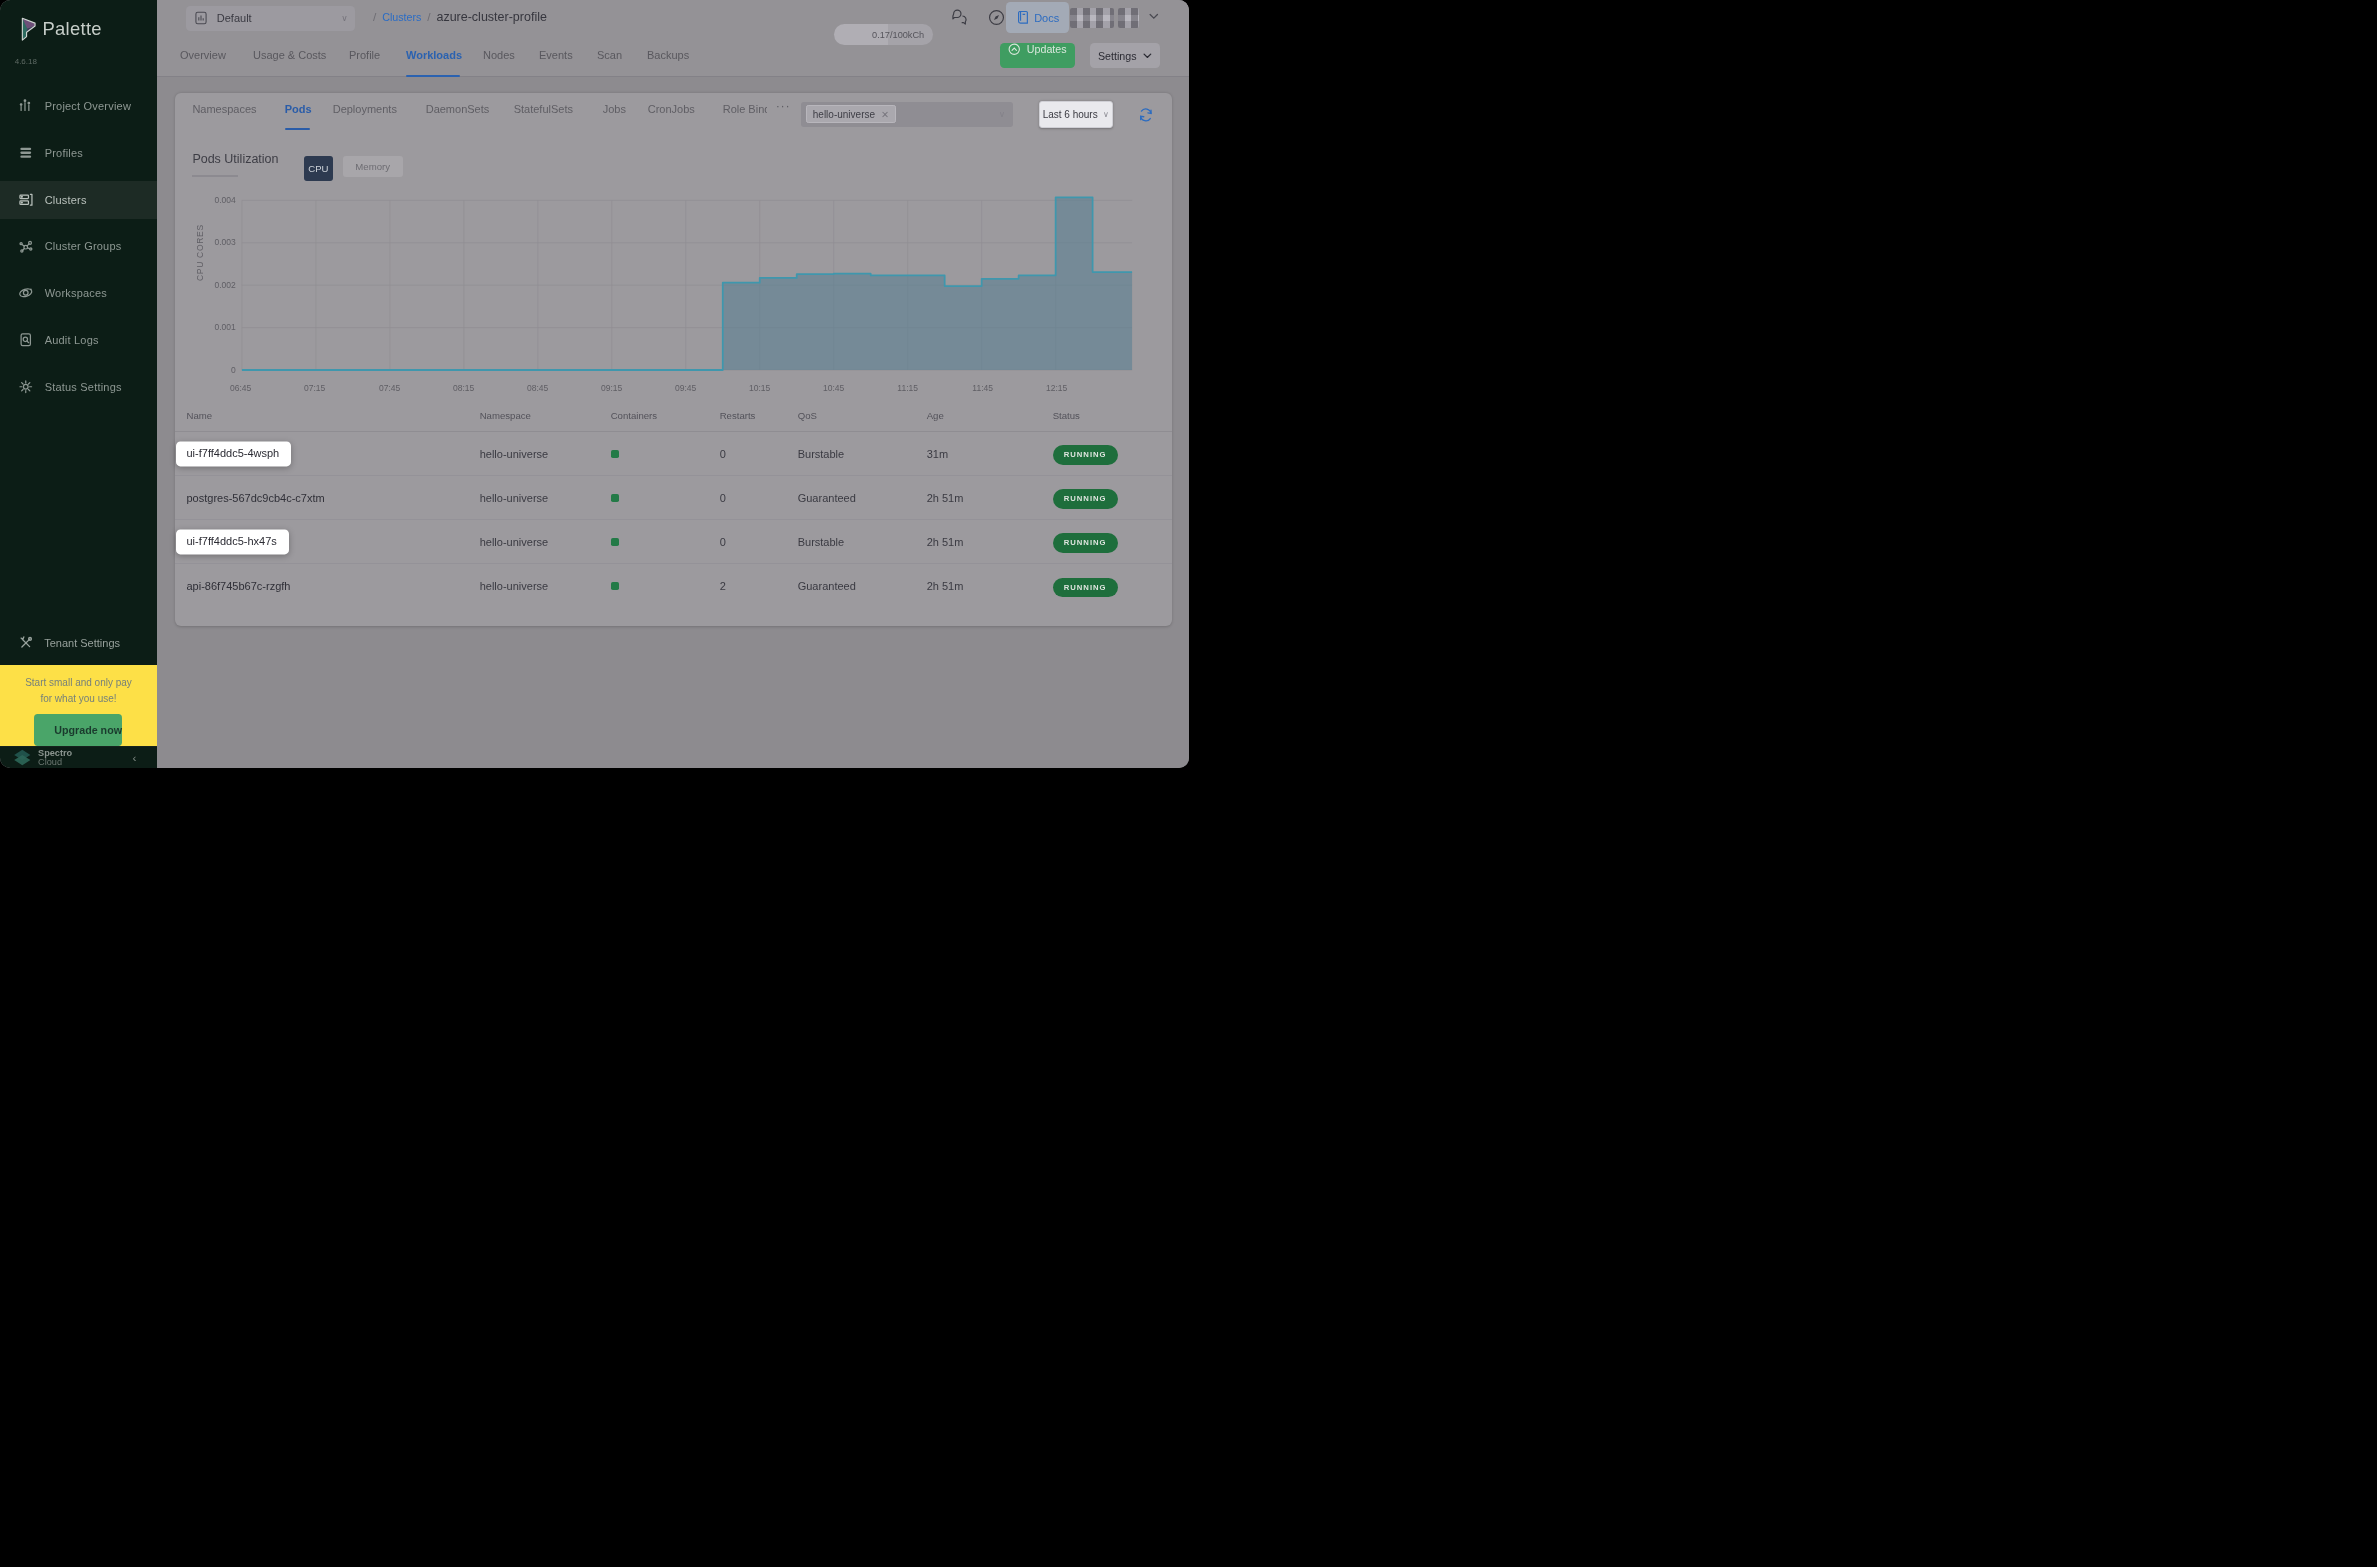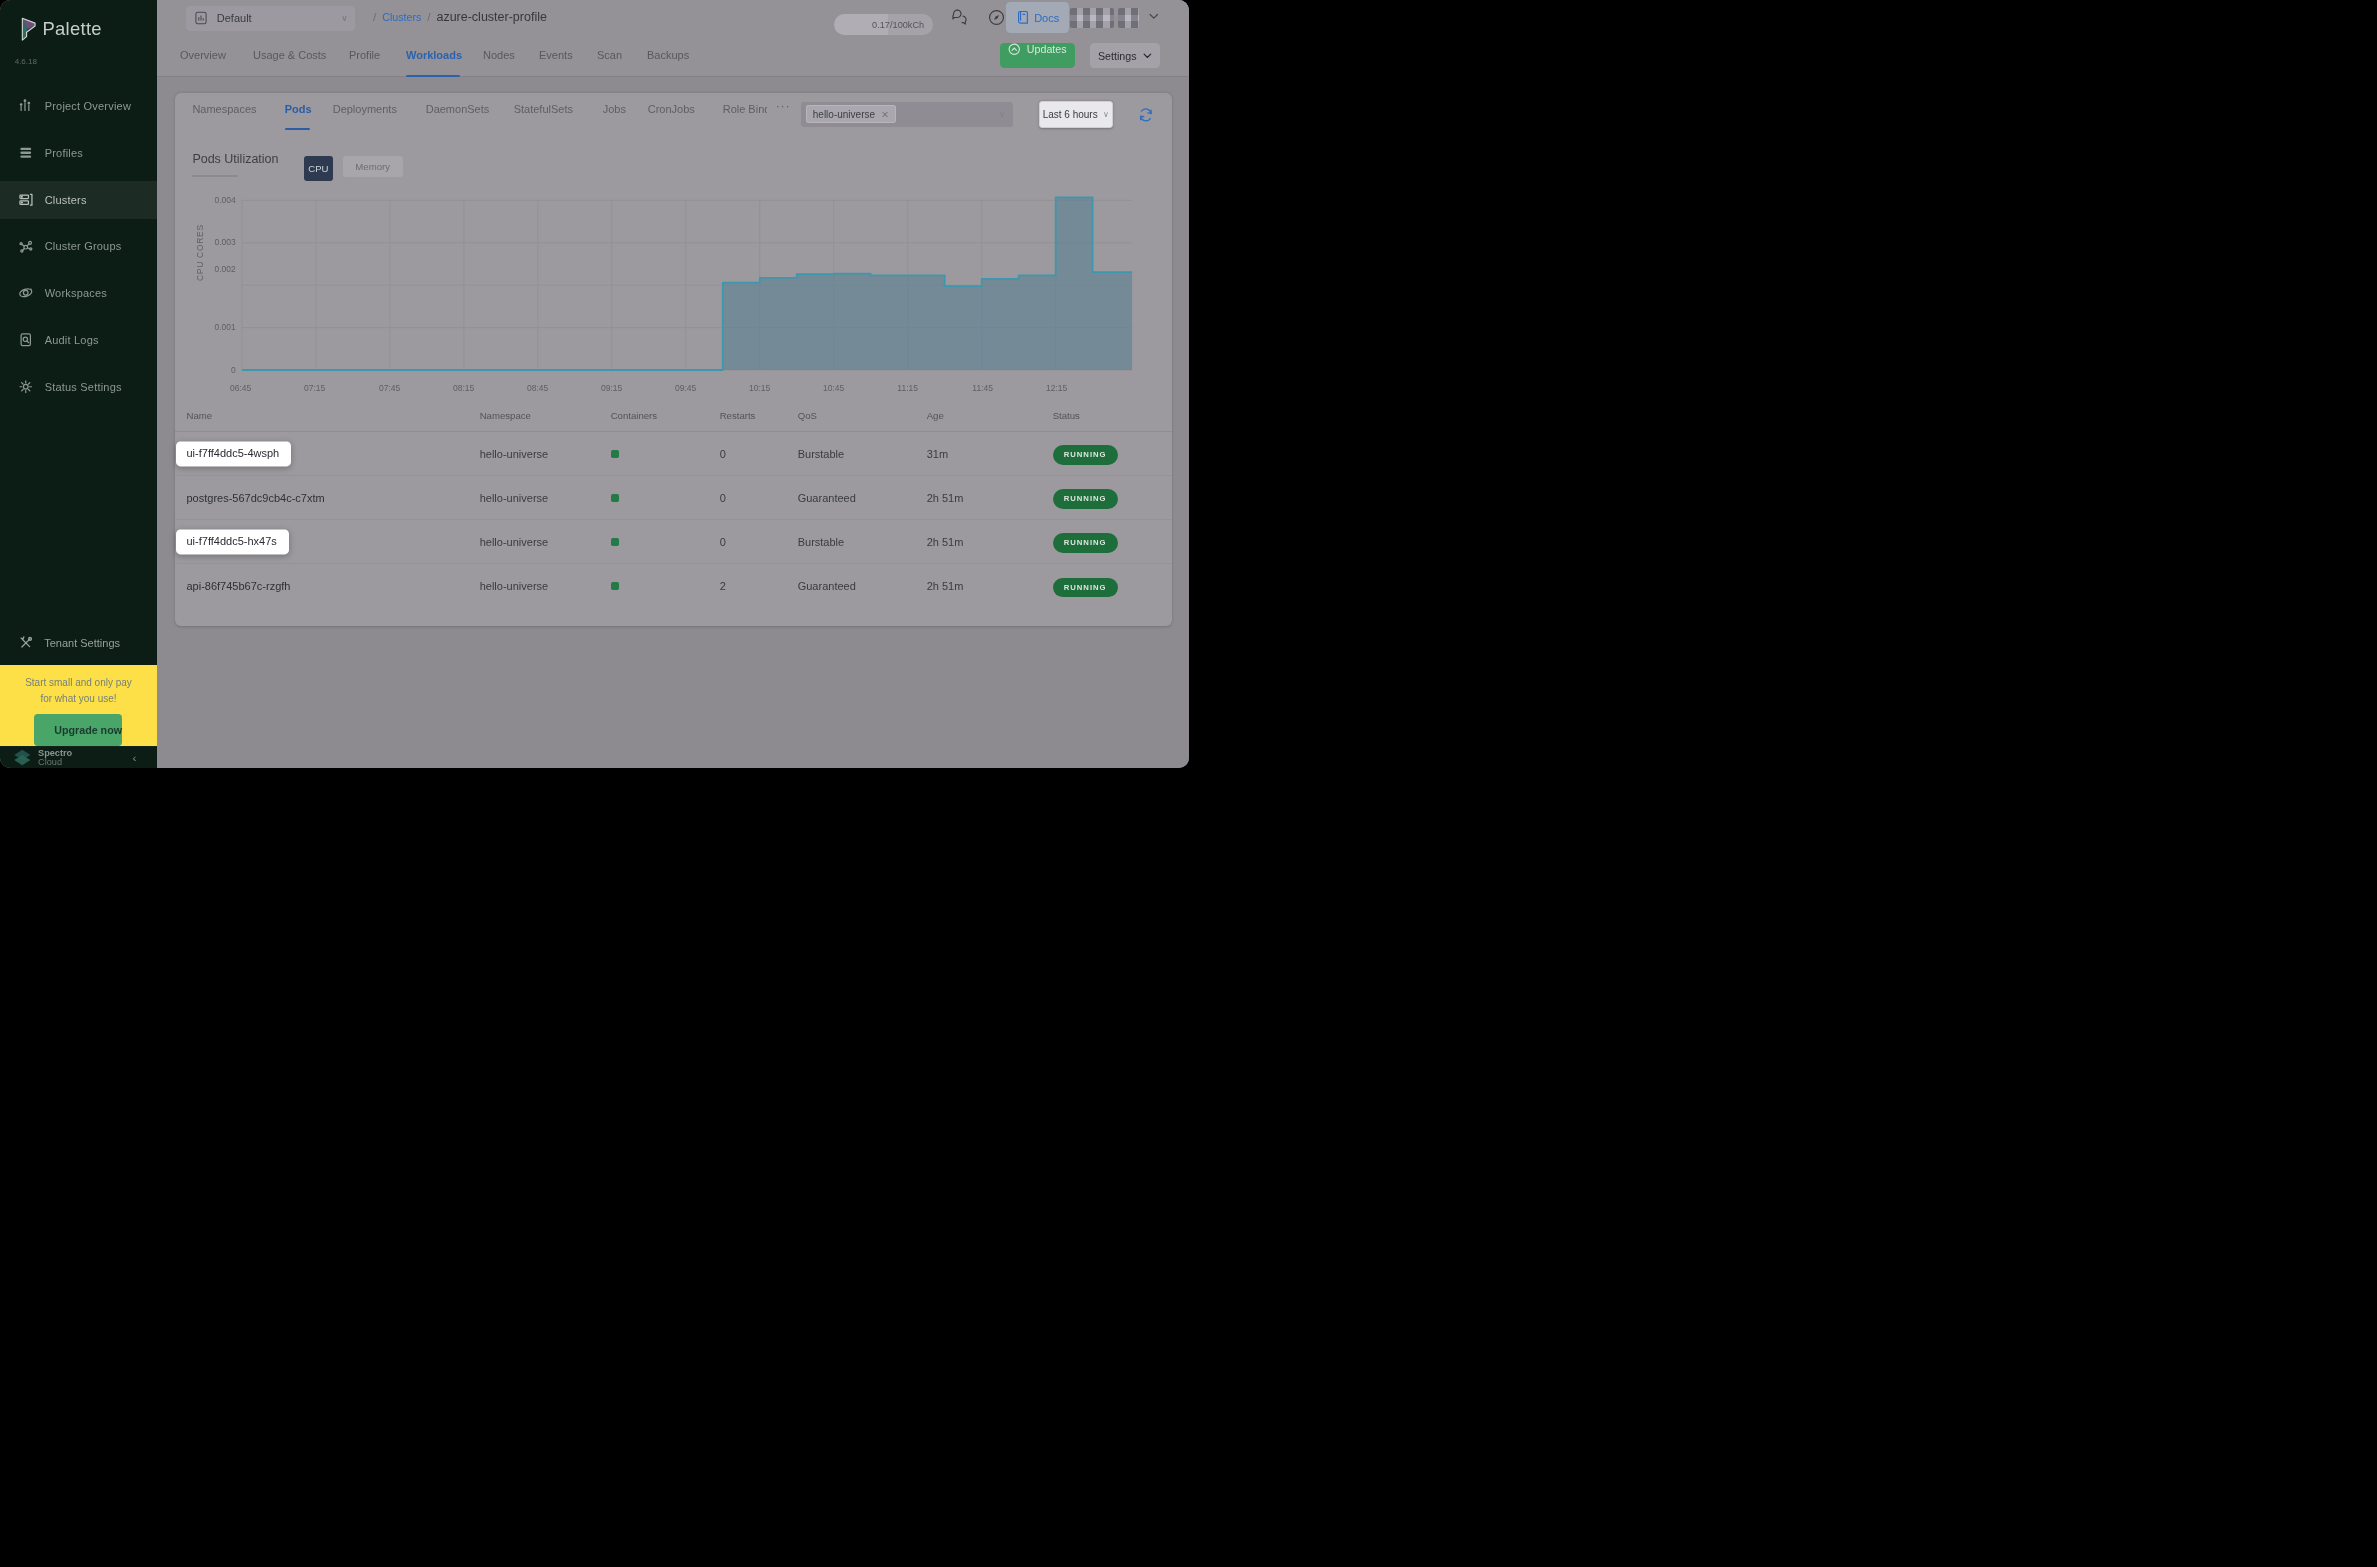--- a/index.html
+++ b/index.html
@@ -41,21 +41,21 @@
 
   #project-selector { position:absolute; left:29px; top:5.9px; width:169px; height:25px; background:#9c9aa0; border-radius:4.4px; display:flex; align-items:center; padding:0 7.4px; gap:7.4px; cursor:pointer; }
   #project-selector .ps-label { font-size:11px; color:#3a3a42; flex:1; }
   #project-selector .ps-chevron { color:#76747c; font-size:8.8px; }
 
   #breadcrumb { position:absolute; left:216px; top:9.6px; display:flex; align-items:center; gap:5.9px; }
   .bc-slash { color:#6e6d73; font-size:11.8px; }
   .bc-link { color:#2a6cc5; font-size:10.7px; cursor:pointer; }
   .bc-current { color:#36363e; font-size:12.5px; font-weight:500; }
 
-  #usage-pill { position:absolute; left:677px; top:14px; width:99px; height:21.3px; border-radius:11px; background:linear-gradient(to right,#b0aeb4 0 55%,#a5a3a9 55%); display:flex; align-items:center; justify-content:flex-end; padding-right:8.8px; font-size:9.2px; color:#55545b; }
+  #usage-pill { position:absolute; left:677px; top:24px; width:99px; height:21.3px; border-radius:11px; background:linear-gradient(to right,#b0aeb4 0 55%,#a5a3a9 55%); display:flex; align-items:center; justify-content:flex-end; padding-right:8.8px; font-size:9.2px; color:#55545b; }
   .tb-icon { position:absolute; top:8px; width:19px; height:19px; color:#3c3c44; cursor:pointer; }
   #chat-icon { left:793px; }
   #compass-icon { left:830px; }
   #docs-btn { position:absolute; left:849px; top:2.2px; width:63px; height:31px; background:#a3aab6; border-radius:4.4px; display:flex; align-items:center; justify-content:center; gap:5.2px; color:#2d6cc0; cursor:pointer; }
   #docs-btn .docs-label { font-size:11px; font-weight:500; }
   .blur-block { position:absolute; top:8px; height:20px; border-radius:2.2px;
       background: repeating-linear-gradient(90deg, rgba(62,60,68,.38) 0 6.6px, rgba(196,194,202,.38) 6.6px 13.2px),
                   repeating-linear-gradient(0deg, #8f8d95 0 6.6px, #b2b0b8 6.6px 13.2px); }
   #blur-1 { left:913px; width:44px; }
   #blur-2 { left:961px; width:20.6px; }
@@ -400,21 +400,21 @@
             <line x1="906.4819944598338" y1="0" x2="906.4819944598338" y2="231" stroke="#908e93" stroke-width="1"></line>
             <line x1="1007.2022160664819" y1="0" x2="1007.2022160664819" y2="231" stroke="#908e93" stroke-width="1"></line>
             <line x1="1107.9224376731302" y1="0" x2="1107.9224376731302" y2="231" stroke="#908e93" stroke-width="1"></line>
     <path d="M0,231 L0,231 L654.6814404432132,231 L654.6814404432132,112.035 L705.0415512465374,112.035 L705.0415512465374,105.6825 L755.4016620498616,105.6825 L755.4016620498616,100.48500000000001 L805.7617728531856,100.48500000000001 L805.7617728531856,99.9075 L856.1218836565097,99.9075 L856.1218836565097,102.2175 L956.8421052631579,102.2175 L956.8421052631579,116.655 L1007.2022160664819,116.655 L1007.2022160664819,106.8375 L1057.5623268698062,106.8375 L1057.5623268698062,102.2175 L1107.9224376731302,102.2175 L1107.9224376731302,-4.042499999999961 L1158.2825484764542,-4.042499999999961 L1158.2825484764542,97.5975 L1212,97.5975 L1212,231 Z" fill="rgba(86,126,146,0.55)" stroke="none"></path>
     <path d="M0,231 L654.6814404432132,231 L654.6814404432132,112.035 L705.0415512465374,112.035 L705.0415512465374,105.6825 L755.4016620498616,105.6825 L755.4016620498616,100.48500000000001 L805.7617728531856,100.48500000000001 L805.7617728531856,99.9075 L856.1218836565097,99.9075 L856.1218836565097,102.2175 L956.8421052631579,102.2175 L956.8421052631579,116.655 L1007.2022160664819,116.655 L1007.2022160664819,106.8375 L1057.5623268698062,106.8375 L1057.5623268698062,102.2175 L1107.9224376731302,102.2175 L1107.9224376731302,-4.042499999999961 L1158.2825484764542,-4.042499999999961 L1158.2825484764542,97.5975 L1212,97.5975 " fill="none" stroke="#3f97ad" stroke-width="2.4" stroke-linejoin="round"></path>
   </svg>
         </div>
       <div id="axis-labels">
           <div class="y-tick" style="top: 272px; right: 936px;">0</div>
           <div class="y-tick" style="top: 229px; right: 936px;">0.001</div>
-          <div class="y-tick" style="top: 171px; right: 936px;">0.002</div>
+          <div class="y-tick" style="top: 187px; right: 936px;">0.002</div>
           <div class="y-tick" style="top: 144px; right: 936px;">0.003</div>
           <div class="y-tick" style="top: 102px; right: 936px;">0.004</div>
           <div class="x-tick" style="left: 66px;">06:45</div>
           <div class="x-tick" style="left: 140px;">07:15</div>
           <div class="x-tick" style="left: 215px;">07:45</div>
           <div class="x-tick" style="left: 289px;">08:15</div>
           <div class="x-tick" style="left: 363px;">08:45</div>
           <div class="x-tick" style="left: 437px;">09:15</div>
           <div class="x-tick" style="left: 511px;">09:45</div>
           <div class="x-tick" style="left: 585px;">10:15</div>

